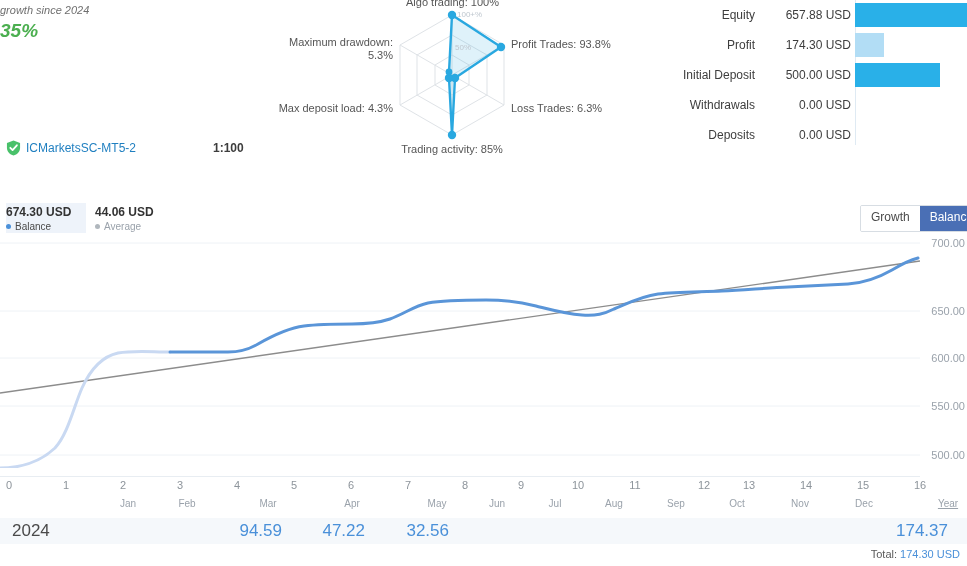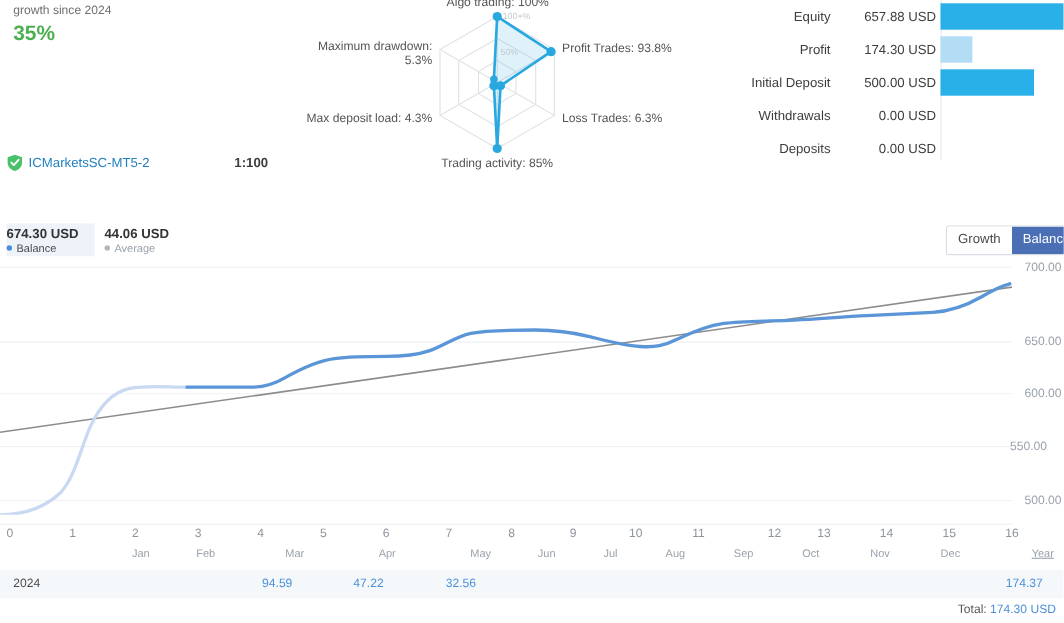--- a/index.html
+++ b/index.html
@@ -9,21 +9,21 @@
   body {
     width: 967px; height: 566px;
     position: relative;
     font-family: "Liberation Sans", sans-serif;
     color: #4a4a4a;
     overflow: hidden;
   }
   .abs { position: absolute; }
 
   
-  #growth-block { left: 12px; top: 3px; }
+  #growth-block { left: 0; top: 3px; font-style: italic; }
   #growth-label {
     font-size: 11px; color: #6f6f6f; line-height: 14px;
   }
   #growth-value {
     font-size: 19px; color: #4caf50; font-weight: bold;
     line-height: 24px; margin-top: 2px;
   }
 
   
   #radar-wrap { left: 285px; top: 0px; width: 330px; height: 165px; }
@@ -131,24 +131,24 @@
     transform: translateX(-50%); white-space: nowrap;
   }
 
   
   #year-row {
     left: 0px; top: 518px; width: 967px; height: 26px;
     background: #f5f8fb;
   }
   #year-row .cell {
     position: absolute; top: 0; height: 26px; line-height: 26px;
-    font-size: 11px;
+    font-size: 17px;
   }
   .cell.year-label { color: #4a4a4a; }
-  .cell.month-val { color: #4a90d9; text-align: center; }
+  .cell.month-val { color: #4a90d9; text-align: right; }
   .cell.year-total { color: #4a90d9; text-align: right; }
   #total-line {
     left: 0px; top: 548px; width: 960px; height: 18px;
     text-align: right; font-size: 11px; color: #5a5a5a;
   }
   #total-line .total-amount { color: #4a90d9; }
 </style>
 </head>
 <body>
 
@@ -290,21 +290,21 @@
              C444,64 466,64 486,64 C506,64 520,66 536,70
              C552,74 566,78 582,79 C596,80 604,78 614,73
              C628,67 642,60 658,58 C676,56 700,56 722,55
              C744,54 766,52 788,51 C810,50 830,49 848,48
              C864,47 878,42 892,34 C902,28 910,24 918,22" fill="none" stroke="#5a95d8" stroke-width="3" stroke-linecap="round" stroke-linejoin="round"></path>
   </svg>
 
   <div class="ylabel" style="left:905px; top:1px;">700.00</div>
   <div class="ylabel" style="left:905px; top:69px;">650.00</div>
   <div class="ylabel" style="left:905px; top:116px;">600.00</div>
-  <div class="ylabel" style="left:905px; top:164px;text-align:center;">550.00</div>
+  <div class="ylabel" style="left:905px; top:164px;">550.00</div>
   <div class="ylabel" style="left:905px; top:213px;">500.00</div>
 </div>
 
 <div class="abs" id="xaxis">
   <div id="xaxis-line"></div>
 
   <div class="xtick" style="left:9px;">0</div>
   <div class="xtick" style="left:66px;">1</div>
   <div class="xtick" style="left:123px;">2</div>
   <div class="xtick" style="left:180px;">3</div>

